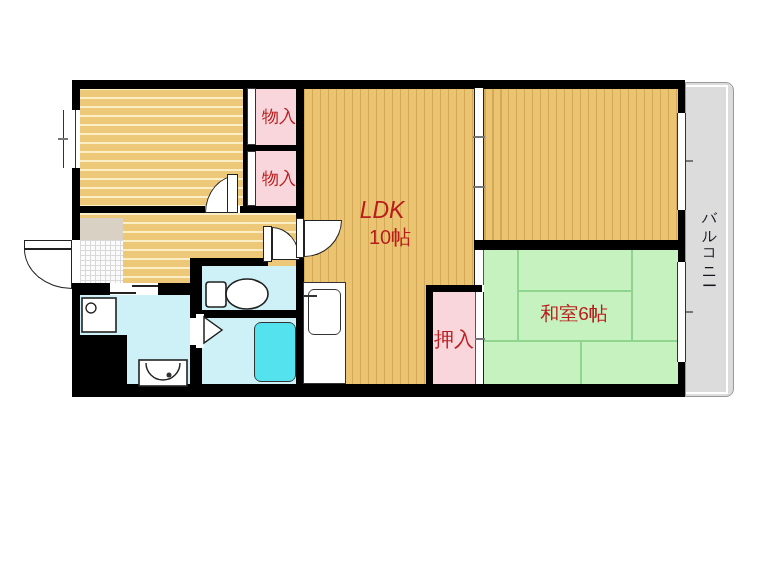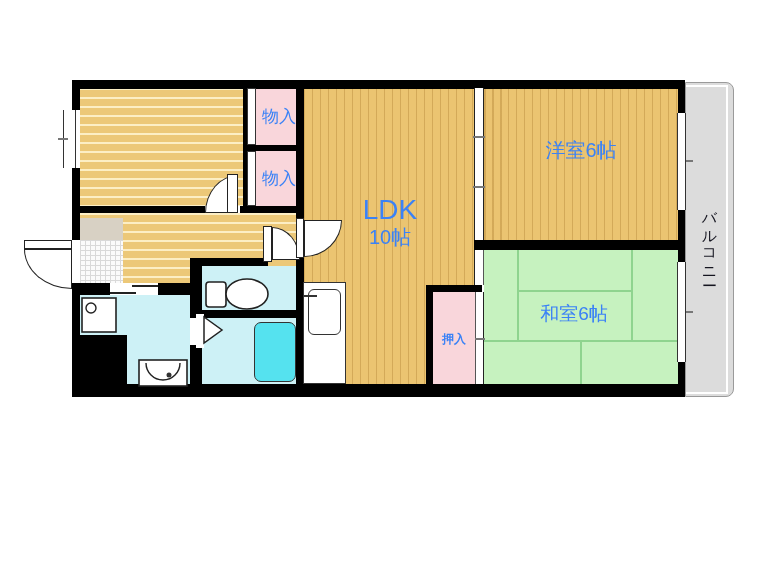--- a/index.html
+++ b/index.html
@@ -21,21 +21,21 @@
   .genkan-step{background:#d8d1c4;}
   .genkan-tile{background:#fbfbfb;
     background-image:repeating-linear-gradient(0deg,#d9d9d9 0 1px,rgba(0,0,0,0) 1px 5px),
                      repeating-linear-gradient(90deg,#d9d9d9 0 1px,rgba(0,0,0,0) 1px 5px);}
   
   .leaf{position:absolute;background:#fff;border:1.5px solid #222;box-sizing:border-box;}
   .arc{position:absolute;background:#fff;border:1.5px solid #222;box-sizing:border-box;}
   .slide{position:absolute;background:#fff;box-sizing:border-box;}
   .tick{position:absolute;background:#777;}
   
-  .lbl{position:absolute;color:#3b82f6;white-space:nowrap;transform:translate(-50%,-50%);}
+  .lbl{position:absolute;color:#b91c1c;white-space:nowrap;transform:translate(-50%,-50%);}
   .lbl-v{position:absolute;color:#151520;writing-mode:vertical-rl;transform:translate(-50%,-50%);
          letter-spacing:2px;}
   .fix{position:absolute;}
 </style>
 </head>
 <body>
 
 <div class="stage">
 
   <div class="abs balcony" style="left:685px;top:82px;width:47px;height:313px;"></div>
@@ -149,20 +149,19 @@
     <path d="M8 4 A17 17 0 0 0 42 4" fill="#fff" stroke="#222" stroke-width="1.4"></path>
     <circle cx="31" cy="16" r="2.5" fill="#333"></circle>
   </svg>
 
   <div class="fix" style="left:303px;top:282px;width:43px;height:102px;background:#fff;border:1.2px solid #333;box-sizing:border-box;"></div>
   <div class="fix" style="left:308px;top:289px;width:33px;height:46px;background:#fff;border:1.6px solid #333;border-radius:6px;box-sizing:border-box;"></div>
   <div class="fix" style="left:303px;top:295px;width:14px;height:2px;background:#333;"></div>
 
   <div class="lbl" style="left:279px;top:116px;font-size:17px;">物入</div>
   <div class="lbl" style="left:279px;top:178px;font-size:17px;">物入</div>
-  <div class="lbl" style="left:390px;top:210px;font-size:28px;">LDK</div>
+  <div class="lbl" style="left:382px;top:210px;font-size:23px;font-style:italic;">LDK</div>
   <div class="lbl" style="left:390px;top:237px;font-size:20px;">10帖</div>
-  <div class="lbl" style="left:581px;top:150px;font-size:20px;">洋室6帖</div>
   <div class="lbl" style="left:574px;top:314px;font-size:19px;">和室6帖</div>
-  <div class="lbl" style="left:454px;top:339px;font-size:12px;font-weight:bold;">押入</div>
+  <div class="lbl" style="left:454px;top:339px;font-size:20px;">押入</div>
   <div class="lbl-v" style="left:709px;top:240px;font-size:15px;">バルコニー</div>
 
 </div>
 
 </body></html>

